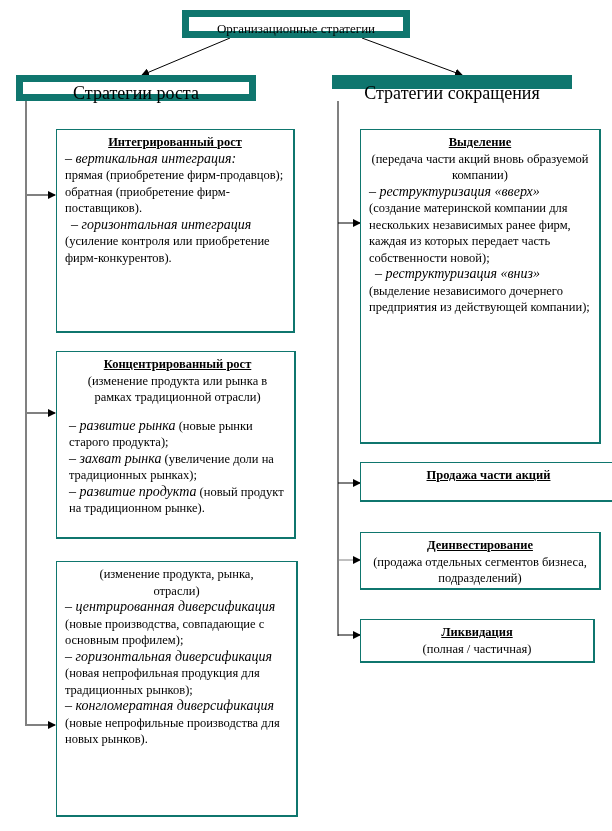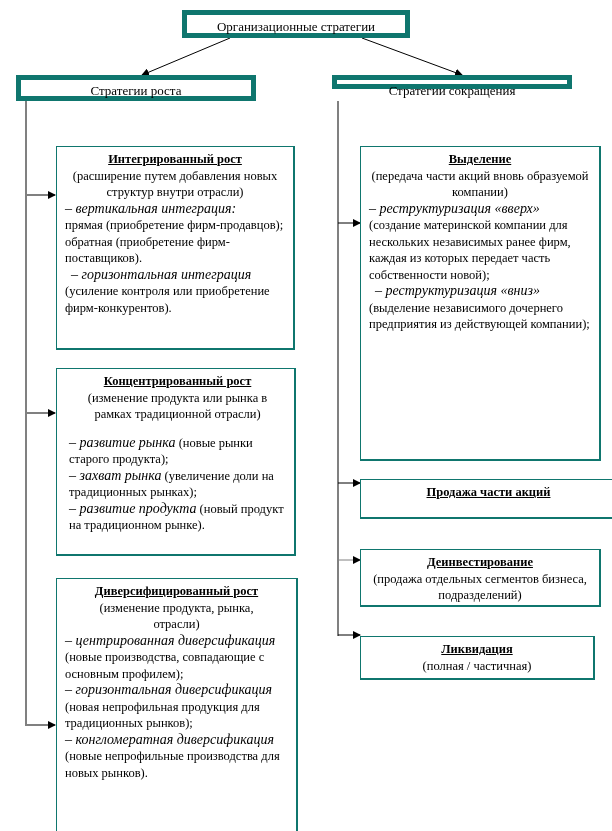--- a/index.html
+++ b/index.html
@@ -1,22 +1,22 @@
 <!DOCTYPE html>
 <html><head>
 <meta charset="utf-8">
 <style>
   html, body { margin: 0; padding: 0; background: #ffffff; }
   body { width: 612px; height: 831px; position: relative; overflow: hidden;
          font-family: "Liberation Serif", "DejaVu Serif", serif; color: #000; }
-  .box { position: absolute; border: 5px solid #0f766e; background: #fff; box-sizing: border-box; }
+  .box { position: absolute; border: 7px solid #0f766e; background: #fff; box-sizing: border-box; }
   .box-thick { border-width: 1px 2px 2px 1px; }
   .top-title { font-size: 13px; line-height: 24px; text-align: center; }
-  .cat-title { font-size: 13px; line-height: 22px; text-align: center; }
-  .node { padding: 4px 8px 4px 8px; font-size: 12.5px; line-height: 16.5px; margin-top: 17px; }
+  .cat-title { font-size: 18px; line-height: 22px; text-align: center; }
+  .node { padding: 4px 8px 4px 8px; font-size: 12.5px; line-height: 16.5px; }
   .node .h { font-weight: bold; text-decoration: underline; text-align: center; display: block; }
   .node .d { text-align: center; display: block; }
   .node .it { font-style: italic; font-size: 14px; }
   .node .ln { display: block; }
   .node .gap { display: block; height: 12px; }
   svg.conn { position: absolute; left: 0; top: 0; pointer-events: none; }
 </style>
 </head>
 <body>
 
@@ -48,39 +48,37 @@
 
 <div class="box cat-title" style="left:16px; top:75px; width:240px; height:26px;">
   <span>Стратегии роста</span>
 </div>
 <div class="box cat-title" style="left:332px; top:75px; width:240px; height:14px;">
   <span>Стратегии сокращения</span>
 </div>
 
 <div class="box box-thick node" style="left:56px; top:129px; width:239px; height:204px;">
   <span class="h">Интегрированный рост</span>
-  <span class="d">(расширение путем добавления новых структур внутри отрасли)</span>
   <span class="ln"><span class="it">– вертикальная интеграция:</span></span>
   <span class="ln">прямая (приобретение фирм-продавцов);</span>
   <span class="ln">обратная (приобретение фирм-поставщиков).</span>
   <span class="ln" style="padding-left:6px;"><span class="it">– горизонтальная интеграция</span></span>
   <span class="ln">(усиление контроля или приобретение фирм-конкурентов).</span>
 </div>
 
 <div class="box box-thick node" style="left:56px; top:351px; width:240px; height:188px;padding-left:12px;">
   <span class="h">Концентрированный рост</span>
   <span class="d">(изменение продукта или рынка в рамках традиционной отрасли)</span>
   <span class="gap"></span>
   <span class="ln"><span class="it">– развитие рынка</span><span> (новые рынки старого продукта);</span></span>
   <span class="ln"><span class="it">– захват рынка</span><span> (увеличение доли на традиционных рынках);</span></span>
   <span class="ln"><span class="it">– развитие продукта</span><span> (новый продукт на традиционном рынке).</span></span>
 </div>
 
 <div class="box box-thick node" style="left:56px; top:561px; width:242px; height:256px;">
-  <span class="h">Диверсифицированный рост</span>
   <span class="d" style="padding:0 20px;">(изменение продукта, рынка, отрасли)</span>
   <span class="ln"><span class="it">– центрированная диверсификация</span></span>
   <span class="ln">(новые производства, совпадающие с основным профилем);</span>
   <span class="ln"><span class="it">– горизонтальная диверсификация</span></span>
   <span class="ln">(новая непрофильная продукция для традиционных рынков);</span>
   <span class="ln"><span class="it">– конгломератная диверсификация</span></span>
   <span class="ln">(новые непрофильные производства для новых рынков).</span>
 </div>
 
 <div class="box box-thick node" style="left:360px; top:129px; width:241px; height:315px;">

